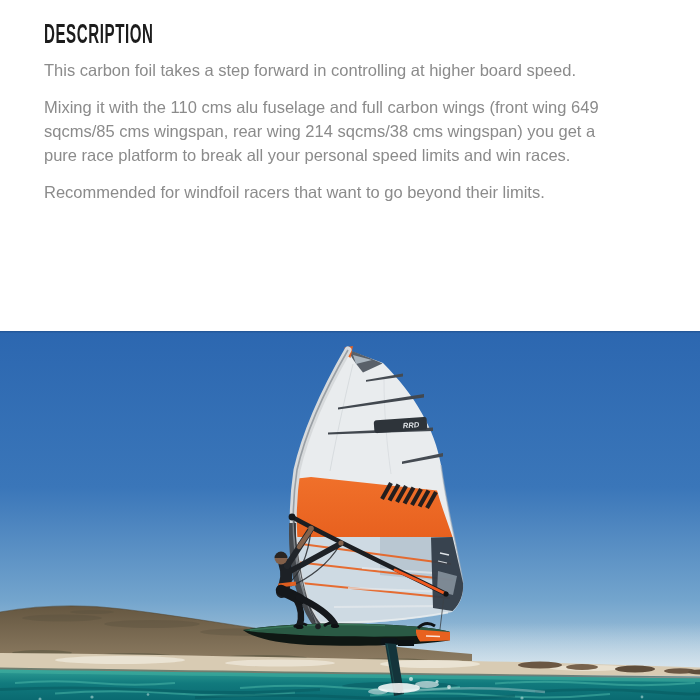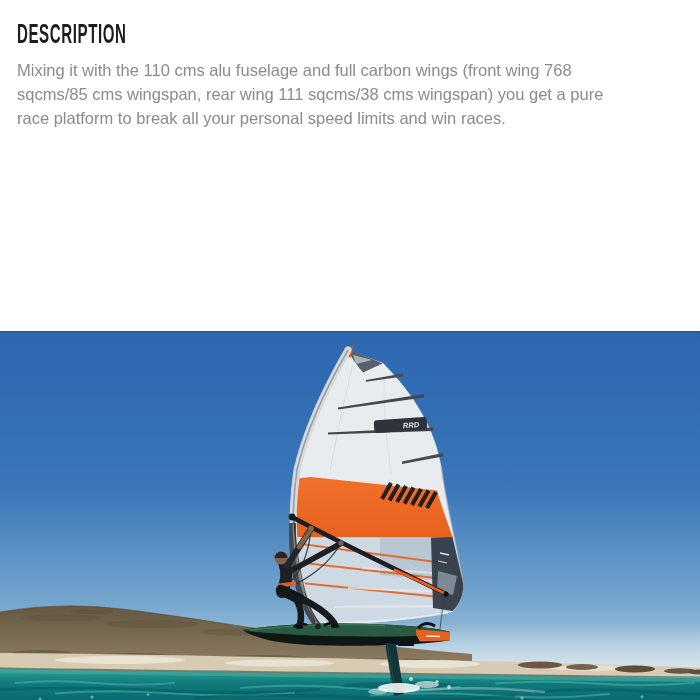--- a/index.html
+++ b/index.html
@@ -13,21 +13,21 @@
   }
   *{box-sizing:border-box;}
   html,body{margin:0;padding:0;}
   body{
     width:700px;height:700px;overflow:hidden;
     background:var(--page-bg);
     font-family:"Liberation Sans", sans-serif;
     position:relative;
   }
   .description{
-    padding:21px 40px 0 17px;
+    padding:21px 40px 0 44px;
   }
   .description h2{
     margin:0 0 10px 0;
     font-size:27px;line-height:27px;font-weight:bold;
     letter-spacing:1px;color:var(--heading-color);
     transform:scaleX(0.56);transform-origin:0 50%;
     white-space:nowrap;
   }
   .description p{
     margin:0 0 13px 0;
@@ -41,21 +41,23 @@
   }
   .photo svg{display:block;width:700px;height:369px;}
 </style>
 </head>
 <body>
 
 <div class="page">
 
   <section class="description">
     <h2>DESCRIPTION</h2>
-    <p>Mixing it with the 110 cms alu fuselage and full carbon wings (front wing 768 sqcms/85 cms wingspan, rear wing 111 sqcms/38 cms wingspan) you get a pure race platform to break all your personal speed limits and win races.</p>
+    <p>This carbon foil takes a step forward in controlling at higher board speed.</p>
+    <p>Mixing it with the 110 cms alu fuselage and full carbon wings (front wing 649 sqcms/85 cms wingspan, rear wing 214 sqcms/38 cms wingspan) you get a pure race platform to break all your personal speed limits and win races.</p>
+    <p>Recommended for windfoil racers that want to go beyond their limits.</p>
   </section>
 
   <figure class="photo">
     <svg viewBox="0 0 700 369" preserveAspectRatio="none">
       <defs>
         <linearGradient id="skyG" x1="0" y1="0" x2="0" y2="1">
           <stop offset="0" style="stop-color:var(--sky-top)"></stop>
           <stop offset="0.45" stop-color="#3a76b9"></stop>
           <stop offset="0.78" stop-color="#74a5cd"></stop>
           <stop offset="1" style="stop-color:var(--sky-horizon)"></stop>

